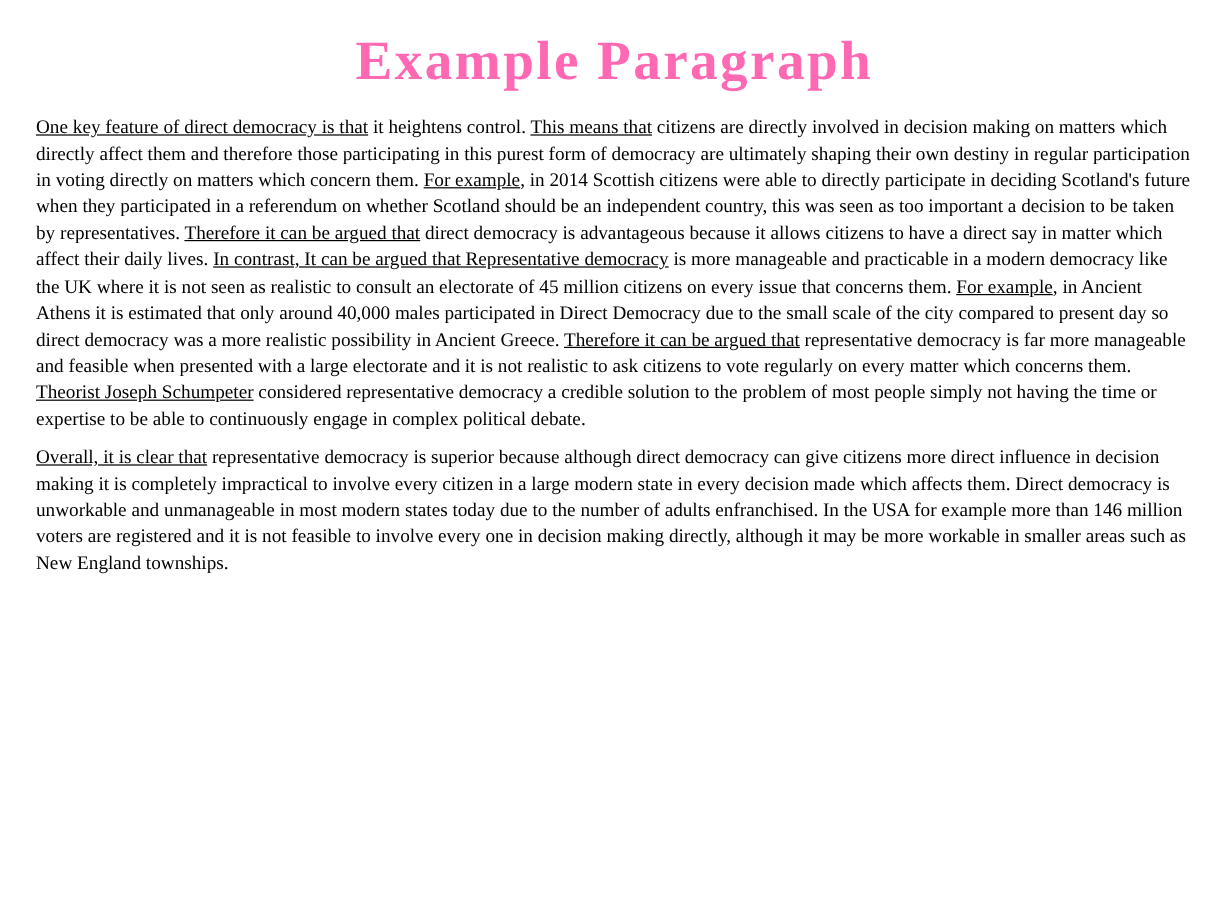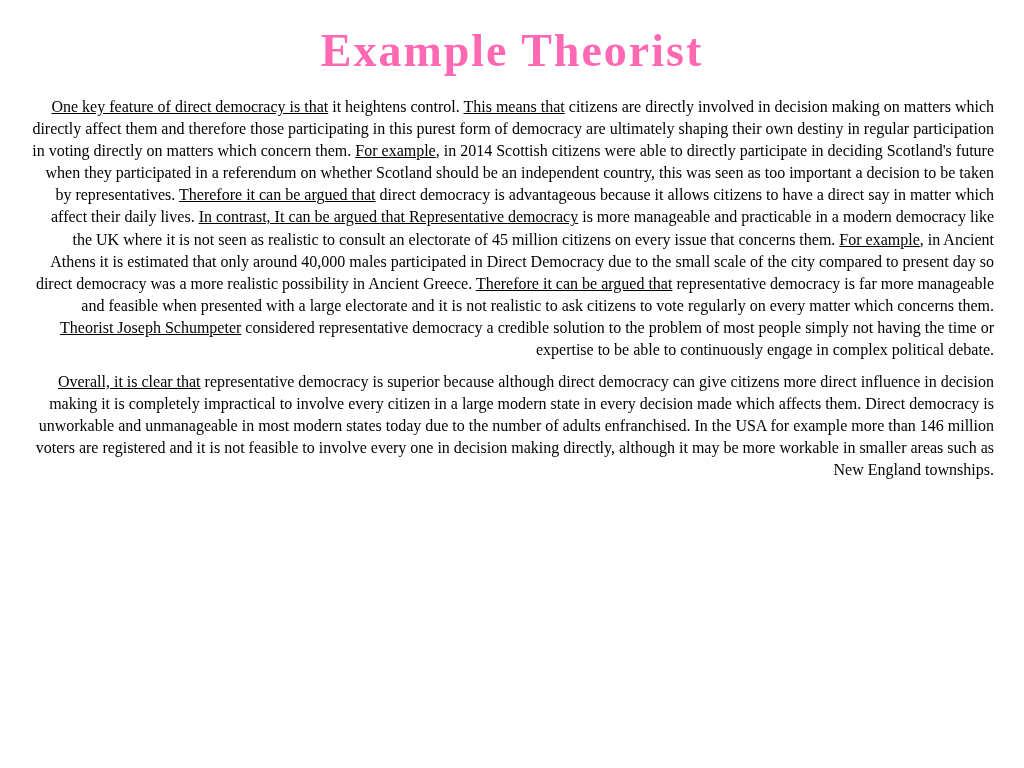--- a/index.html
+++ b/index.html
@@ -1,19 +1,18 @@
 <!DOCTYPE html>
 <html><head>
   <meta charset="utf-8">
   <style>
     * {
       margin: 0;
       padding: 0;
       box-sizing: border-box;
-      text-align: right;
     }
 
     body {
       background: white;
       font-family: 'Comic Sans MS', 'Chalkboard SE', cursive;
       font-size: 16px;
       line-height: 1.35;
       padding: 20px 30px;
       color: #000;
     }
@@ -40,21 +39,21 @@
       text-decoration: underline;
     }
 
     .bold-para {
       font-weight: normal;
     }
   </style>
 </head>
 <body>
 
-<h1>Example Theorist</h1>
+<h1>Example Paragraph</h1>
 
 <div class="content">
 
   <p>
     <u>One key feature of direct democracy is that</u> it heightens control. <u>This means that</u> citizens are directly involved in decision making on matters which directly affect them and therefore those participating in this purest form of democracy are ultimately shaping their own destiny in regular participation in voting directly on matters which concern them. <u>For example</u>, in 2014 Scottish citizens were able to directly participate in deciding Scotland's future when they participated in a referendum on whether Scotland should be an independent country, this was seen as too important a decision to be taken by representatives. <u>Therefore it can be argued that</u> direct democracy is advantageous because it allows citizens to have a direct say in matter which affect their daily lives. <u>In contrast, It can be argued that Representative democracy</u> is more manageable and practicable in a modern democracy like the UK where it is not seen as realistic to consult an electorate of 45 million citizens on every issue that concerns them. <u>For example</u>, in Ancient Athens it is estimated that only around 40,000 males participated in Direct Democracy due to the small scale of the city compared to present day so direct democracy was a more realistic possibility in Ancient Greece. <u>Therefore it can be argued that</u> representative democracy is far more manageable and feasible when presented with a large electorate and it is not realistic to ask citizens to vote regularly on every matter which concerns them.  <u>Theorist Joseph Schumpeter</u> considered representative democracy a credible solution to the problem of most people simply not having the time or expertise to be able to continuously engage in complex political debate.
   </p>
 
   <p class="bold-para">
     <u>Overall, it is clear that</u> representative democracy is superior because although direct democracy can give citizens more direct influence in decision making it is completely impractical to involve every citizen in a large modern state in every decision made which affects them. Direct democracy is unworkable and unmanageable in most modern states today due to the number of adults enfranchised. In the USA for example more than 146 million voters are registered and it is not feasible to involve every one in decision making directly, although it may be more workable in smaller areas such as New England townships.
   </p>

